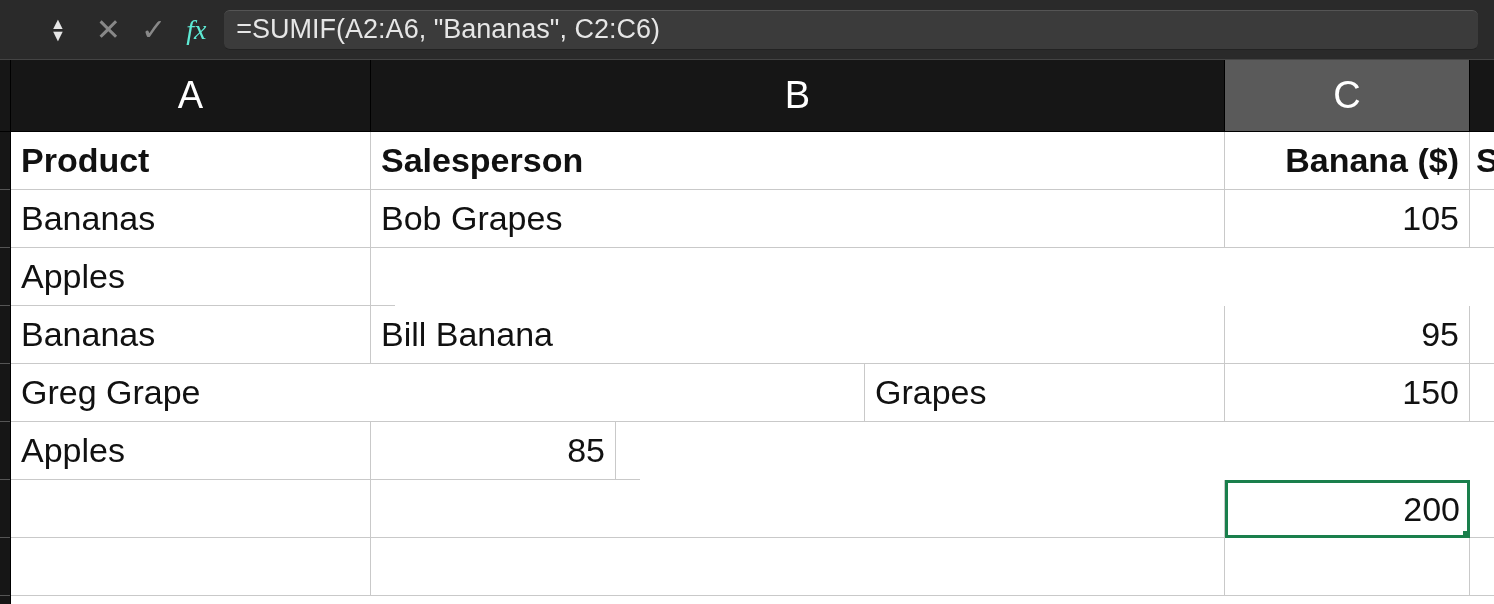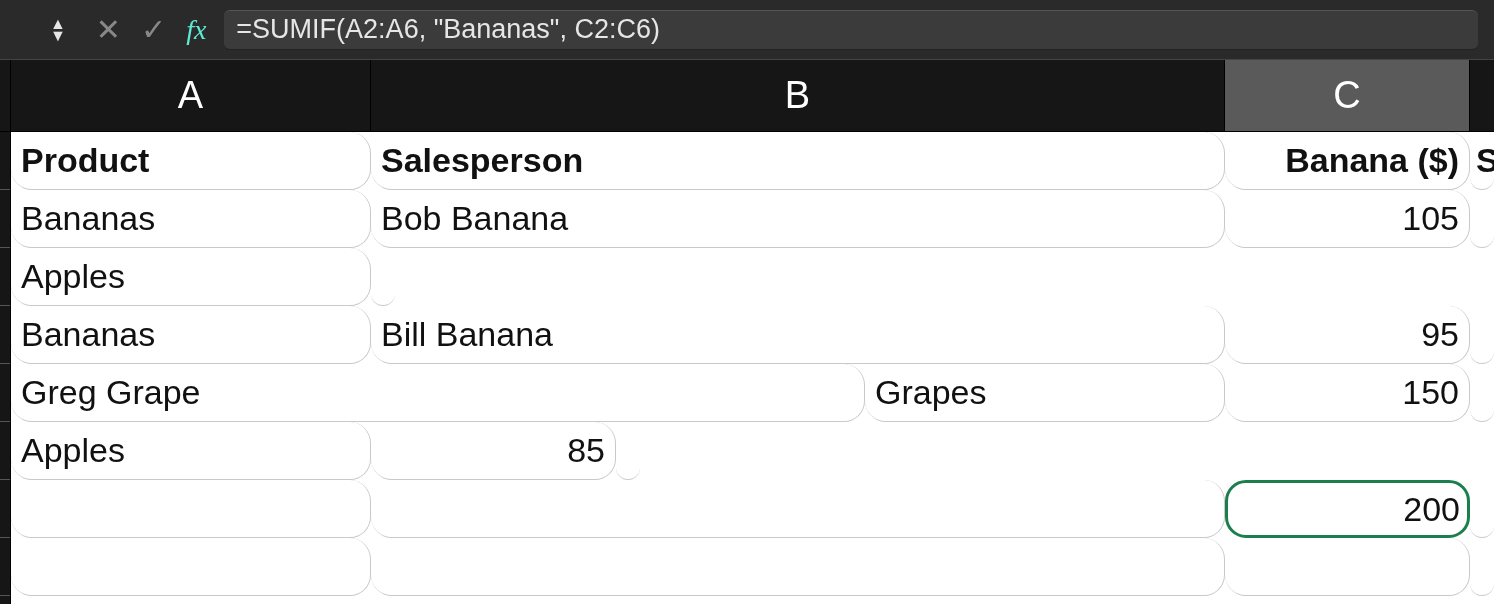--- a/index.html
+++ b/index.html
@@ -129,21 +129,20 @@
     border-right: 1px solid #c9c9c9;
     border-bottom: 1px solid #c9c9c9;
     font-size: 34px;
     padding: 6px 10px;
     color: #111;
     white-space: nowrap;
     overflow: hidden;
     display: flex;
     align-items: center;
     background: #fff;
-    border-radius: 21px;
   }
   .cell.bold { font-weight: 700; }
   .cell.right { justify-content: flex-end; }
   .cell.colA { width: 360px; }
   .cell.colB { width: 854px; }
   .cell.colC { width: 245px; }
   .cell.colD { width: 24px; border-right: none; font-weight:700; overflow:hidden; padding-left:6px;}
 
   .cell.selected {
     position: relative;
@@ -206,21 +205,21 @@
 
     <div class="row">
       <div class="cell colA bold">Product</div>
       <div class="cell colB bold">Salesperson</div>
       <div class="cell colC bold right">Banana ($)</div>
       <div class="cell colD">S</div>
     </div>
 
     <div class="row">
       <div class="cell colA">Bananas</div>
-      <div class="cell colB">Bob Banana</div>
+      <div class="cell colB">Bob Grapes</div>
       <div class="cell colC right">105</div>
       <div class="cell colD"></div>
     </div>
     <div class="row">
       <div class="cell colA">Apples</div>
       <div class="cell colD"></div>
     </div>
     <div class="row">
       <div class="cell colA">Bananas</div>
       <div class="cell colB">Bill Banana</div>

